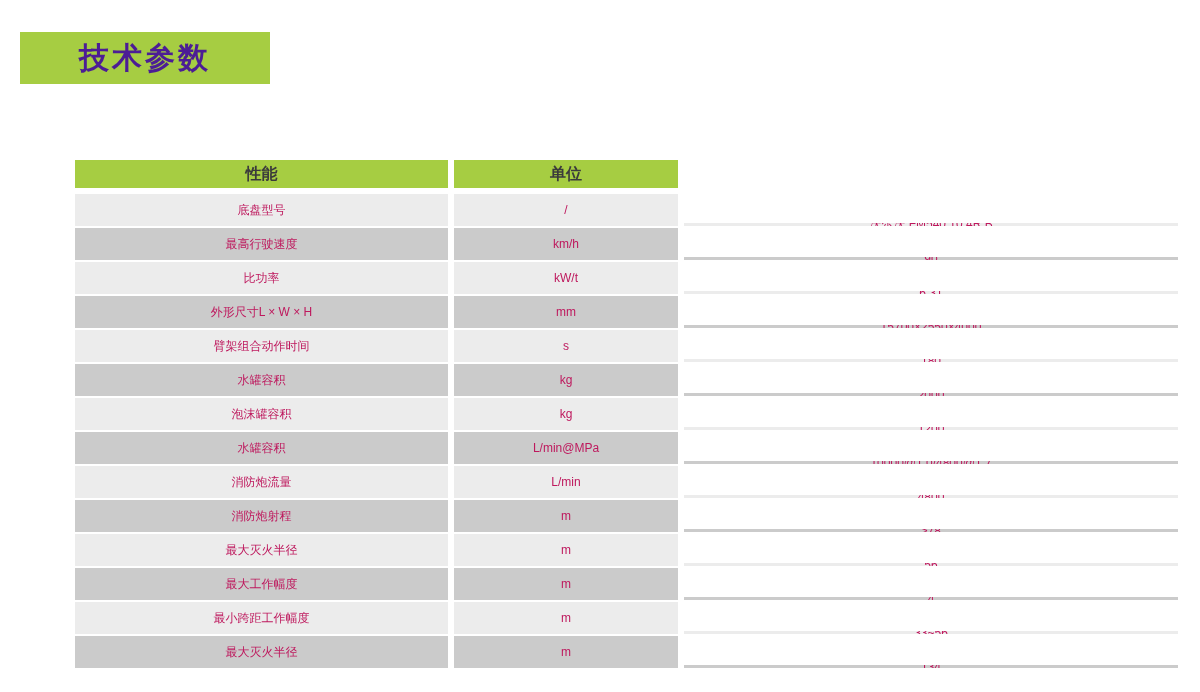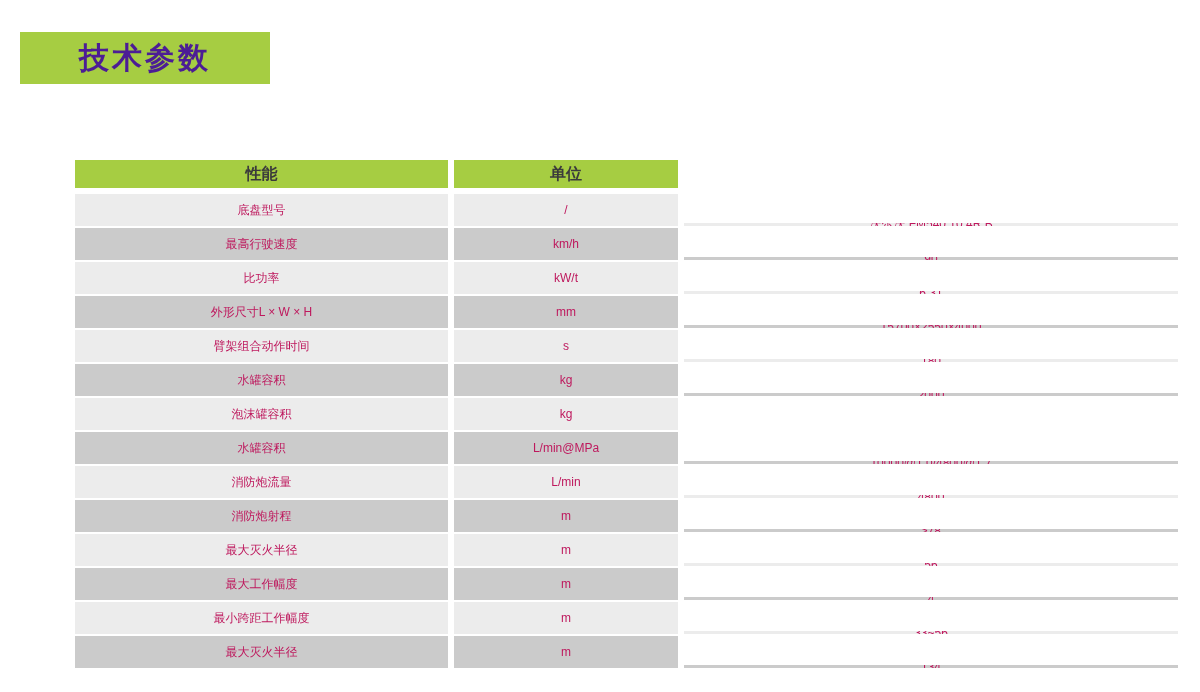--- a/index.html
+++ b/index.html
@@ -105,20 +105,21 @@
       <div class="cell c3">180</div>
     </div>
     <div class="row">
       <div class="cell c1">水罐容积</div>
       <div class="cell c2">kg</div>
       <div class="cell c3">2000</div>
     </div>
     <div class="row">
       <div class="cell c1">泡沫罐容积</div>
       <div class="cell c2">kg</div>
+      <div class="cell c3">1200</div>
     </div>
     <div class="row">
       <div class="cell c1">水罐容积</div>
       <div class="cell c2">L/min@MPa</div>
       <div class="cell c3">10000@1.0/4800@1.7</div>
     </div>
     <div class="row">
       <div class="cell c1">消防炮流量</div>
       <div class="cell c2">L/min</div>
       <div class="cell c3">4800</div>

